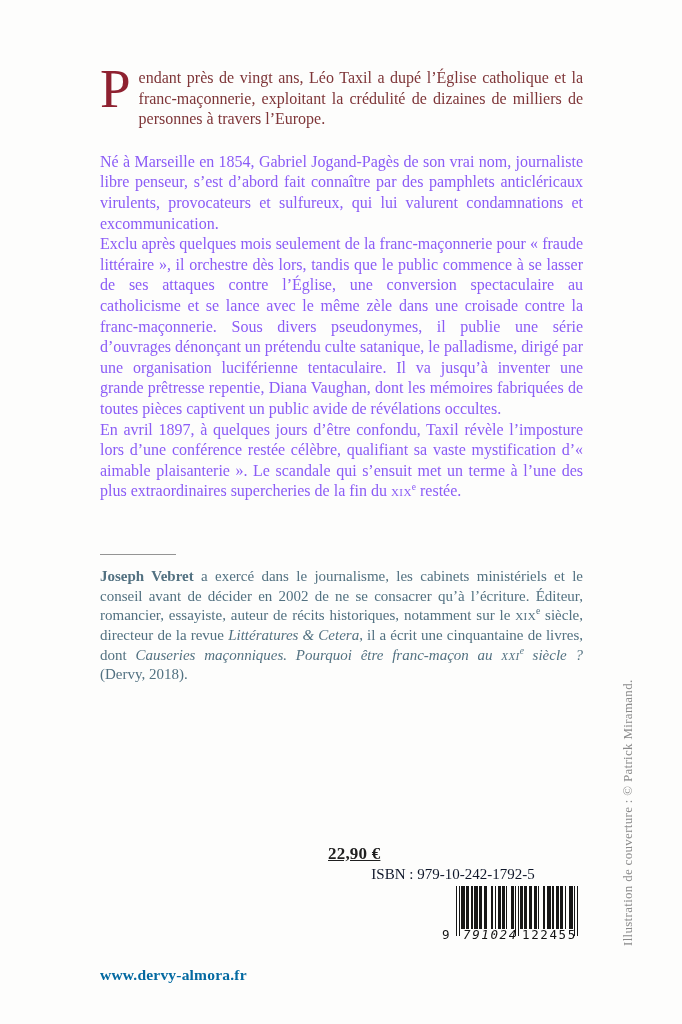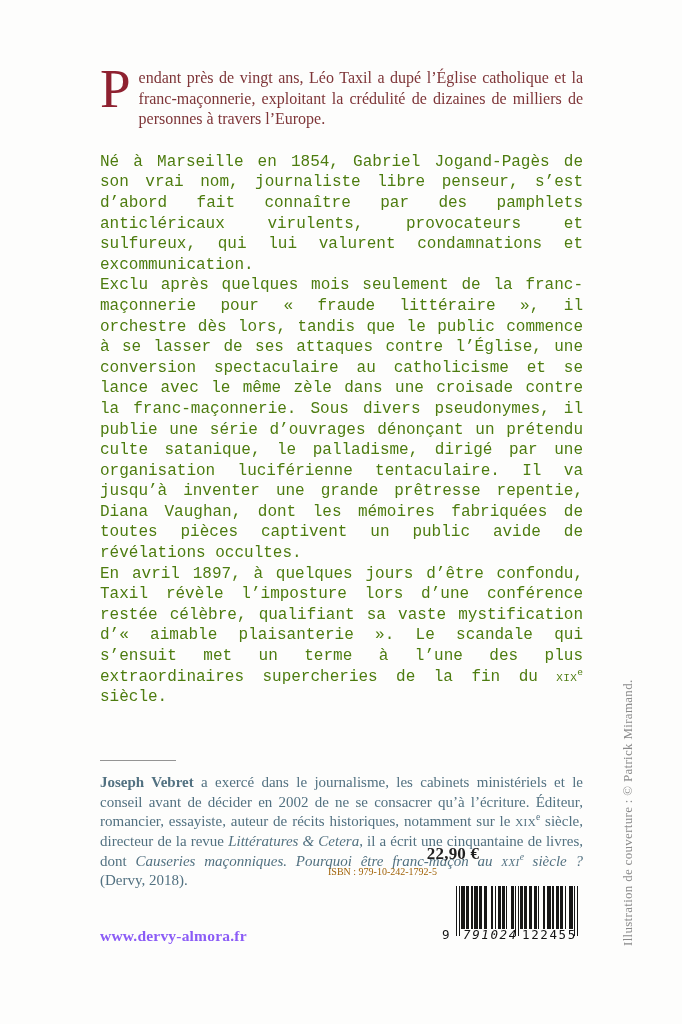--- a/index.html
+++ b/index.html
@@ -22,69 +22,68 @@
     text-align:justify;
   }
   .dropcap {
     float:left;
     color:#8e2130;
     font-size:55px; line-height:38px;
     height:41px;
     margin:2px 8px 0 0;
   }
   .body-p {
-    color:#4d7c0f;
+    color:#8b5cf6;
     font-size:16px; line-height:20.6px;
     text-align:justify;
-    font-family:Liberation Mono, monospace;
   }
   .after-gap { margin-top:22px; }
   .sc { font-variant:small-caps; letter-spacing:0.4px; }
   .sup { font-size:9.5px; vertical-align:super; line-height:0; }
   .it { font-style:italic; }
   .divider {
     width:76px; height:0;
     border-top:1.2px solid #949494;
     margin:52px 0 12px 0;
   }
   .bio {
     color:#527181;
     font-size:15px; line-height:19.7px;
     text-align:justify;
   }
   .bio .name { font-weight:bold; }
   .price {
     position:absolute; right:104px; top:844px;
-    width:250px; text-align:center;
+    width:250px; text-align:left;
     color:#1f1f1f; font-weight:bold;
-    font-size:17px; letter-spacing:0.2px;
+    font-size:17px; letter-spacing:0.2px;text-decoration:underline;
   }
   .isbn {
     position:absolute; right:104px; top:866px;
-    width:250px; text-align:left;
-    color:#a16207; font-size:10px;
+    width:250px; text-align:center;
+    color:#0f172a; font-size:15px;
   }
   .barcode {
     position:absolute; right:104px; top:886px;
     width:122px; height:58px;
   }
   .barcode svg { display:block; width:122px; height:50px; }
   .bc-digit {
     position:absolute; top:41px;
     font-family:"DejaVu Sans Mono", monospace;
     font-size:12.5px; color:#141414;
     letter-spacing:1.6px;
     background:transparent;
   }
   .bc-first { left:-14px; letter-spacing:0; }
   .bc-g1 { left:7px;font-style:italic; }
   .bc-g2 { left:66px; }
   .site {
-    position:absolute; left:100px; top:927px;
-    color:#8b5cf6; font-weight:bold;
+    position:absolute; left:100px; top:966px;
+    color:#0369a1; font-weight:bold;
     font-size:15.5px; letter-spacing:0.2px;
   }
   .credit {
     position:absolute; left:620px; top:946px;
     transform:rotate(-90deg); transform-origin:0 0;
     white-space:nowrap;
     color:#8a8a8a; font-size:13px; letter-spacing:0.3px;
   }
 </style>
 </head>
@@ -93,21 +92,21 @@
 <div class="page">
 
   <div class="col">
 
     <p class="intro"><span class="dropcap">P</span><span>endant près de vingt ans, Léo Taxil a dupé l’Église catholique et la franc-maçonnerie, exploitant la crédulité de dizaines de milliers de personnes à travers l’Europe.</span></p>
 
     <p class="body-p after-gap">Né à Marseille en 1854, Gabriel Jogand-Pagès de son vrai nom, journaliste libre penseur, s’est d’abord fait connaître par des pamphlets anticléricaux virulents, provocateurs et sulfureux, qui lui valurent condamnations et excommunication.</p>
 
     <p class="body-p">Exclu après quelques mois seulement de la franc-maçonnerie pour « fraude littéraire », il orchestre dès lors, tandis que le public commence à se lasser de ses attaques contre l’Église, une conversion spectaculaire au catholicisme et se lance avec le même zèle dans une croisade contre la franc-maçonnerie. Sous divers pseudonymes, il publie une série d’ouvrages dénonçant un prétendu culte satanique, le palladisme, dirigé par une organisation luciférienne tentaculaire. Il va jusqu’à inventer une grande prêtresse repentie, Diana Vaughan, dont les mémoires fabriquées de toutes pièces captivent un public avide de révélations occultes.</p>
 
-    <p class="body-p"><span>En avril 1897, à quelques jours d’être confondu, Taxil révèle l’imposture lors d’une conférence restée célèbre, qualifiant sa vaste mystification d’« aimable plaisanterie ». Le scandale qui s’ensuit met un terme à l’une des plus extraordinaires supercheries de la fin du </span><span class="sc">xix</span><span class="sup">e</span><span> siècle.</span></p>
+    <p class="body-p"><span>En avril 1897, à quelques jours d’être confondu, Taxil révèle l’imposture lors d’une conférence restée célèbre, qualifiant sa vaste mystification d’« aimable plaisanterie ». Le scandale qui s’ensuit met un terme à l’une des plus extraordinaires supercheries de la fin du </span><span class="sc">xix</span><span class="sup">e</span><span> restée.</span></p>
 
 
     <div class="divider"></div>
 
     <p class="bio"><span class="name">Joseph Vebret</span><span> a exercé dans le journalisme, les cabinets ministériels et le conseil avant de décider en 2002 de ne se consacrer qu’à l’écriture. Éditeur, romancier, essayiste, auteur de récits historiques, notamment sur le </span><span class="sc">xix</span><span class="sup">e</span><span> siècle, directeur de la revue </span><span class="it">Littératures &amp; Cetera</span><span>, il a écrit une cinquantaine de livres, dont </span><span class="it">Causeries maçonniques. Pourquoi être franc-maçon au </span><span class="it sc">xxi</span><span class="it sup">e</span><span class="it"> siècle ?</span><span> (Dervy, 2018).</span></p>
 
   </div>
 
   <div class="price">22,90 €</div>
 

